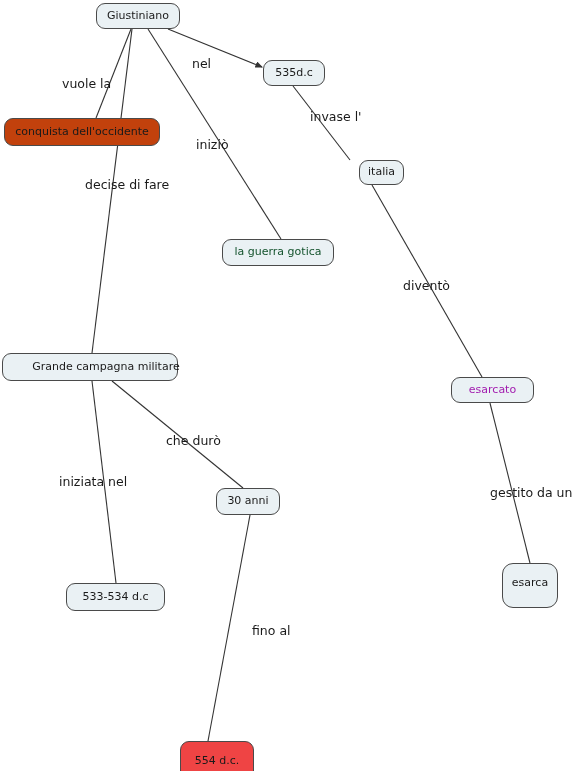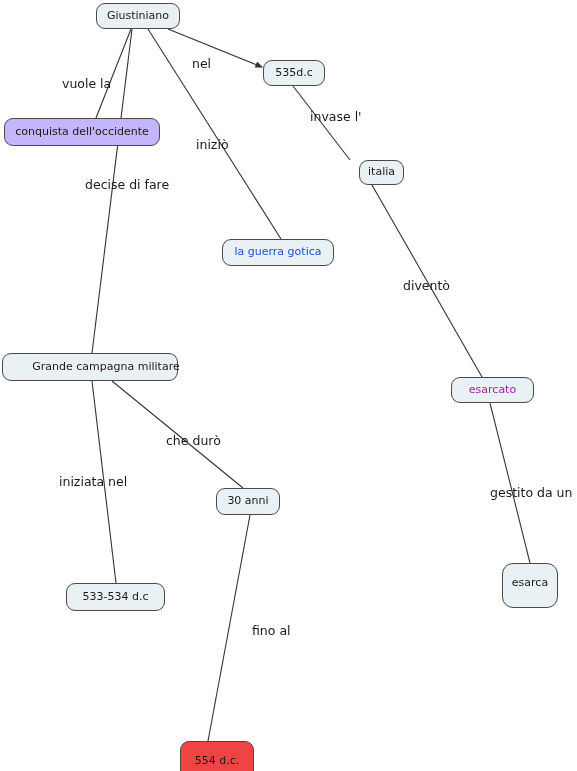--- a/index.html
+++ b/index.html
@@ -86,23 +86,23 @@
       <div class="edge-label" style="left: 310px; top: 110px;">invase l'</div>
       <div class="edge-label" style="left: 403px; top: 279px;">diventò</div>
       <div class="edge-label" style="left: 59px; top: 475px;">iniziata nel</div>
       <div class="edge-label" style="left: 166px; top: 434px;">che durò</div>
       <div class="edge-label" style="left: 490px; top: 486px;">gestito da un</div>
       <div class="edge-label" style="left: 252px; top: 624px;">fino al</div>
     </div>
   <div id="nodes">
       <div class="node" style="left: 96px; top: 3px; width: 84px; height: 26px; background: rgb(234, 241, 244); border-color: rgb(74, 74, 74); color: rgb(26, 26, 26);">Giustiniano</div>
       <div class="node" style="left: 263px; top: 60px; width: 62px; height: 26px; background: rgb(234, 241, 244); border-color: rgb(74, 74, 74); color: rgb(26, 26, 26);">535d.c</div>
-      <div class="node" style="left: 4px; top: 118px; width: 156px; height: 28px; background: #c4b5fd; border-color: rgb(74, 74, 74); color: rgb(26, 26, 26);">conquista dell'occidente</div>
+      <div class="node" style="left: 4px; top: 118px; width: 156px; height: 28px; background: #c2410c; border-color: rgb(74, 74, 74); color: rgb(26, 26, 26);">conquista dell'occidente</div>
       <div class="node" style="left: 359px; top: 160px; width: 45px; height: 25px; background: rgb(234, 241, 244); border-color: rgb(74, 74, 74); color: rgb(26, 26, 26);">italia</div>
-      <div class="node" style="left: 222px; top: 239px; width: 112px; height: 27px; background: rgb(234, 241, 244); border-color: rgb(74, 74, 74); color: #1d4ed8;">la guerra gotica</div>
+      <div class="node" style="left: 222px; top: 239px; width: 112px; height: 27px; background: rgb(234, 241, 244); border-color: rgb(74, 74, 74); color: #14532d;">la guerra gotica</div>
       <div class="node" style="left: 2px; top: 353px; width: 176px; height: 28px; background: rgb(234, 241, 244); border-color: rgb(74, 74, 74); color: rgb(26, 26, 26); padding-left: 40px;">Grande campagna militare</div>
       <div class="node" style="left: 451px; top: 377px; width: 83px; height: 26px; background: rgb(234, 241, 244); border-color: rgb(74, 74, 74); color: #a21caf; text-align: right;">esarcato</div>
       <div class="node" style="left: 216px; top: 488px; width: 64px; height: 27px; background: rgb(234, 241, 244); border-color: rgb(74, 74, 74); color: rgb(26, 26, 26);">30 anni</div>
       <div class="node tall" style="left: 502px; top: 563px; width: 56px; height: 45px; background: rgb(234, 241, 244); border-color: rgb(74, 74, 74); color: rgb(26, 26, 26);">esarca</div>
       <div class="node" style="left: 66px; top: 583px; width: 99px; height: 28px; background: rgb(234, 241, 244); border-color: rgb(74, 74, 74); color: rgb(26, 26, 26);">533-534 d.c</div>
       <div class="node" style="left: 180px; top: 741px; width: 74px; height: 40px; background: #ef4444; border-color: rgb(74, 74, 74); color: rgb(26, 26, 26);">554 d.c.</div>
     </div>
 </div>
 
 </body></html>

